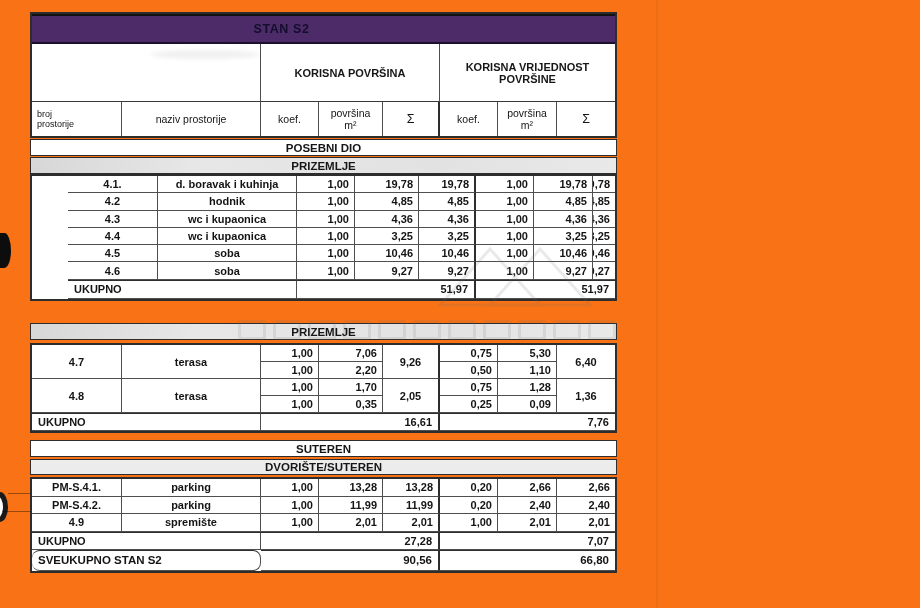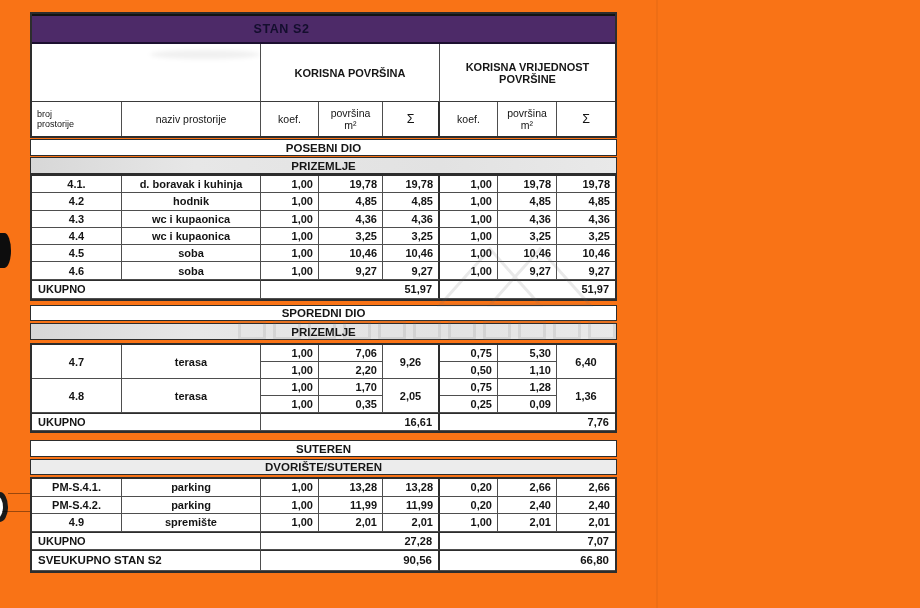--- a/index.html
+++ b/index.html
@@ -36,21 +36,21 @@
            font-size:9px;line-height:1.15;}
   .ch.sigma{font-size:12.5px;}
 
   
   .band{position:absolute;left:30px;width:587px;box-sizing:border-box;height:17px;
         border:1.5px solid #2d2d2d;background:#fff;display:flex;align-items:center;
         justify-content:center;font-size:11.5px;font-weight:bold;}
   .shade{background:linear-gradient(90deg,#d7d7d7,#e7e7e7 28%,#e2e2e2 70%,#e9e9e9);}
 
   
-  #tbl-posebni{top:174px;grid-template-rows:repeat(6,17.3px) 19px;}
+  #tbl-posebni{top:174px;grid-template-rows:repeat(6,17.3px) 19px;padding-left:36px;}
   #tbl-sporedni{top:343px;grid-template-rows:repeat(4,17px) 17.5px;}
   #tbl-pripadak{top:477px;grid-template-rows:repeat(3,17.5px) 18px 21px;}
 
   
   .blob1{position:absolute;left:0;top:233px;width:11px;height:35px;background:#0d0d0d;
          border-radius:0 60% 60% 0/0 50% 50% 0;}
   .blob2{position:absolute;left:0;top:492px;width:8px;height:30px;background:#1a1a1a;
          border-radius:0 100% 100% 0/0 50% 50% 0;}
   .blob2:after{content:"";position:absolute;left:-3px;top:4px;width:6px;height:22px;
          background:#fff;border-radius:0 100% 100% 0/0 50% 50% 0;}
@@ -139,21 +139,20 @@
       <div class="c num">9,27</div>
       <div class="c num div5">9,27</div>
       <div class="c num">1,00</div>
       <div class="c num">9,27</div>
       <div class="c num last">9,27</div>
       <div class="c tot tot-label" style="grid-area: 7 / 1 / auto / 3;">UKUPNO</div>
       <div class="c tot tot-num div5" style="grid-area: 7 / 3 / auto / 6;">51,97</div>
       <div class="c tot tot-num last" style="grid-area: 7 / 6 / auto / 9;">51,97</div>
     </div>
 
-  <div class="band" style="top:305px;height:16px">SPOREDNI DIO</div>
   <div class="band shade" style="top:323px">PRIZEMLJE</div>
   <div class="tbl" id="tbl-sporedni">
       <div class="c ctr" style="grid-area: 1 / 1 / 3;">4.7</div>
       <div class="c ctr" style="grid-area: 1 / 2 / 3;">terasa</div>
       <div class="c num" style="grid-area: 1 / 3;">1,00</div>
       <div class="c num" style="grid-area: 1 / 4;">7,06</div>
       <div class="c ctr div5" style="grid-area: 1 / 5 / 3;">9,26</div>
       <div class="c num" style="grid-area: 1 / 6;">0,75</div>
       <div class="c num" style="grid-area: 1 / 7;">5,30</div>
       <div class="c ctr last" style="grid-area: 1 / 8 / 3;">6,40</div>
@@ -201,21 +200,21 @@
       <div class="c ctr">spremište</div>
       <div class="c num">1,00</div>
       <div class="c num">2,01</div>
       <div class="c num div5">2,01</div>
       <div class="c num">1,00</div>
       <div class="c num">2,01</div>
       <div class="c num last">2,01</div>
       <div class="c tot tot-label" style="grid-area: 4 / 1 / auto / 3;">UKUPNO</div>
       <div class="c tot tot-num div5" style="grid-area: 4 / 3 / auto / 6;">27,28</div>
       <div class="c tot tot-num last" style="grid-area: 4 / 6 / auto / 9;">7,07</div>
-      <div class="c tot tot-label grand" style="grid-area: 5 / 1 / auto / 3;">SVEUKUPNO STAN S2</div>
+      <div class="c tot tot-label grand" style="grid-area: 5 / 1 / auto / 3; border-radius: 8px;">SVEUKUPNO STAN S2</div>
       <div class="c tot tot-num div5 grand" style="grid-area: 5 / 3 / auto / 6;">90,56</div>
       <div class="c tot tot-num last grand" style="grid-area: 5 / 6 / auto / 9;">66,80</div>
     </div>
 
   <div class="blob1"></div>
   <div class="blob2"></div>
   <div class="vline"></div>
   <div class="stub" style="left:8px;top:493px;width:22px"></div>
   <div class="stub" style="left:2px;top:511px;width:28px"></div>
   <div class="smudge"></div>

